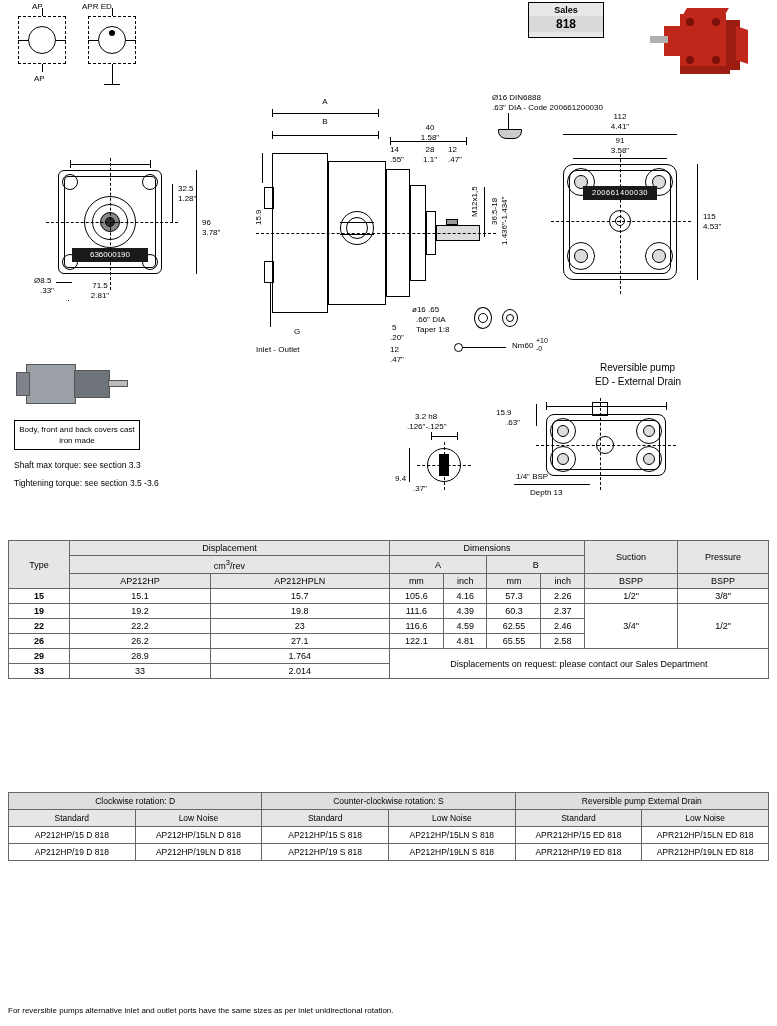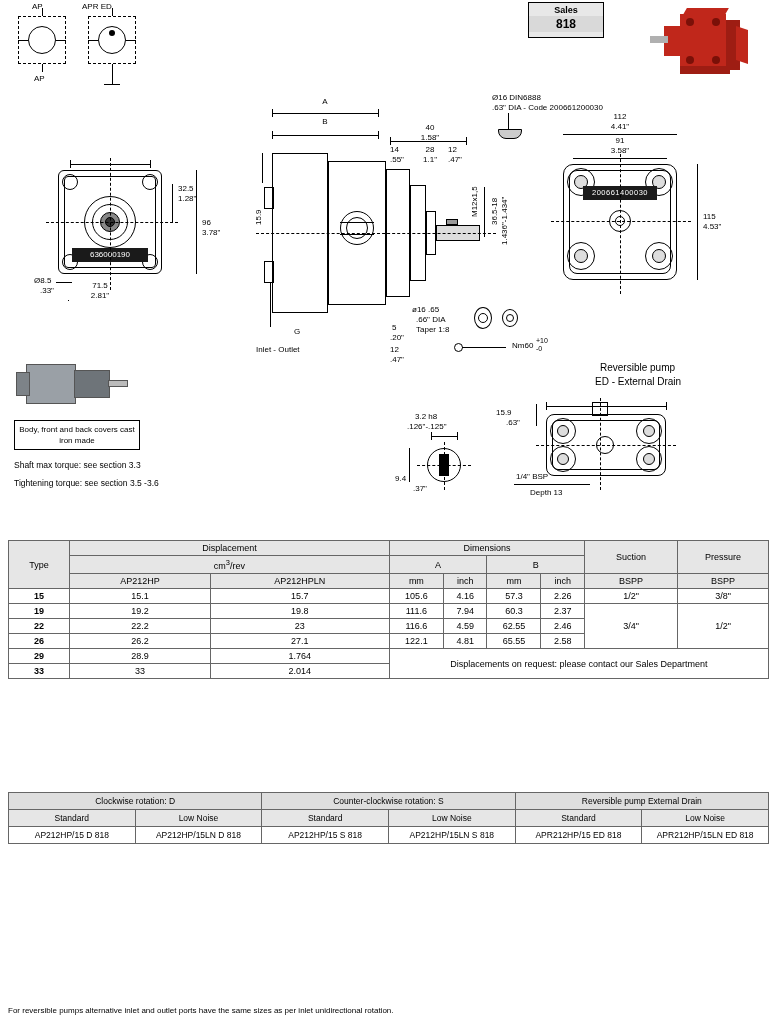--- a/index.html
+++ b/index.html
@@ -340,21 +340,21 @@
     <td>57.3</td>
     <td>2.26</td>
     <td>1/2"</td>
     <td>3/8"</td>
   </tr>
   <tr>
     <td class="type">19</td>
     <td>19.2</td>
     <td>19.8</td>
     <td>111.6</td>
-    <td>7.94</td>
+    <td>4.39</td>
     <td>60.3</td>
     <td>2.37</td>
     <td rowspan="3">3/4"</td>
     <td rowspan="3">1/2"</td>
   </tr>
   <tr>
     <td class="type">22</td>
     <td>22.2</td>
     <td>23</td>
     <td>116.6</td>
@@ -401,16 +401,24 @@
     <th style="width:16.6%">Low Noise</th>
   </tr>
   <tr>
     <td>AP212HP/15 D 818</td>
     <td>AP212HP/15LN D 818</td>
     <td>AP212HP/15 S 818</td>
     <td>AP212HP/15LN S 818</td>
     <td>APR212HP/15 ED 818</td>
     <td>APR212HP/15LN ED 818</td>
   </tr>
+  <tr>
+    <td>AP212HP/19 D 818</td>
+    <td>AP212HP/19LN D 818</td>
+    <td>AP212HP/19 S 818</td>
+    <td>AP212HP/19LN S 818</td>
+    <td>APR212HP/19 ED 818</td>
+    <td>APR212HP/19LN ED 818</td>
+  </tr>
 </tbody>
   </table>
 
 <div class="footnote">For reversible pumps alternative inlet and outlet ports have the same sizes as per inlet unidirectional rotation.</div>
 
 </body></html>

